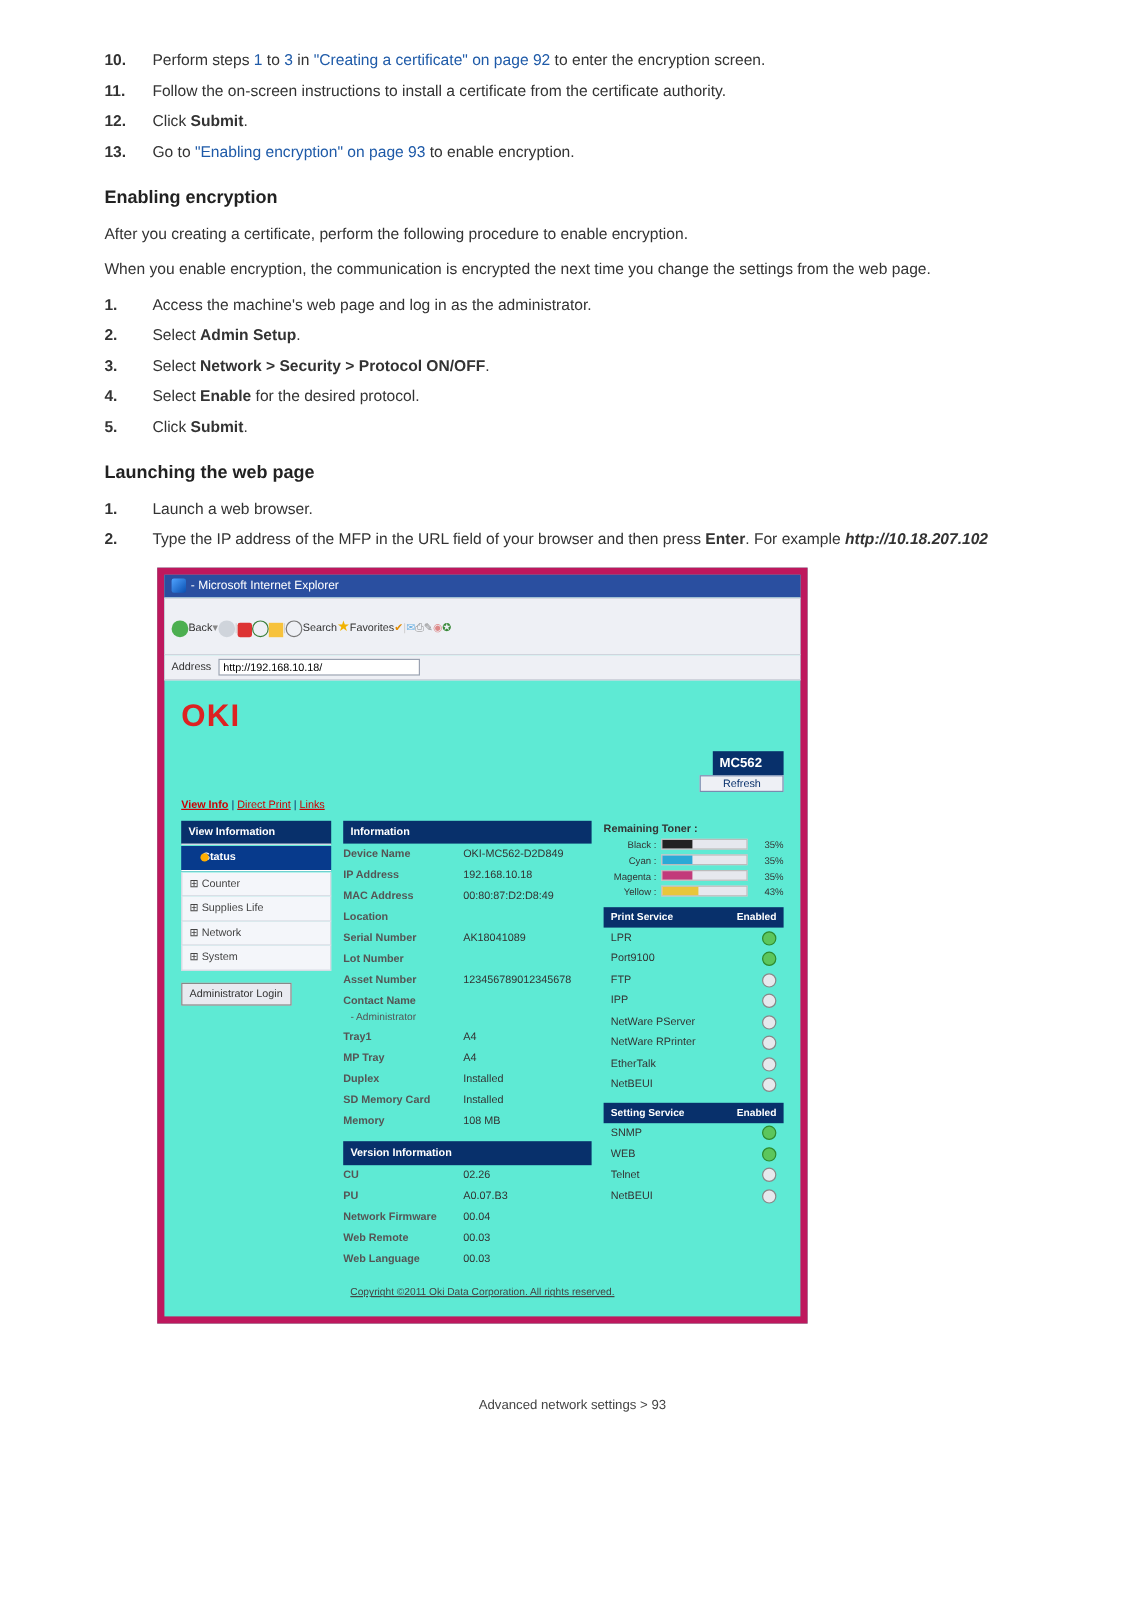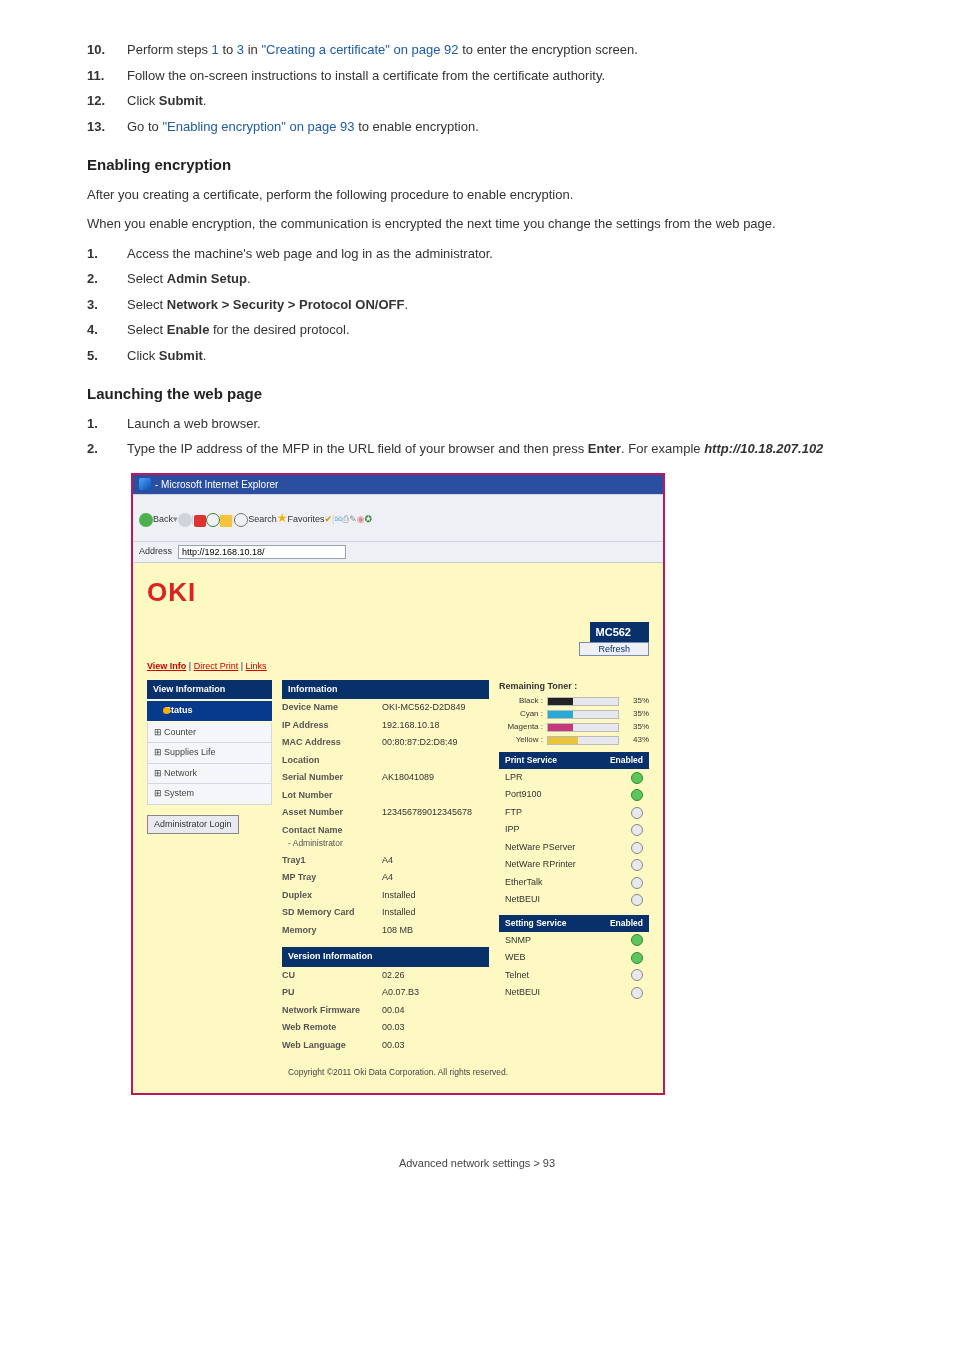--- a/index.html
+++ b/index.html
@@ -39,22 +39,22 @@
   margin: 18px 0 8px 0;
   color: #222;
 }
 p { margin: 6px 0 10px 0; }
 b { font-weight: bold; }
 i.url { font-style: italic; font-weight: bold; }
 
 .ss {
   width: 530px;
   margin: 8px 0 0 44px;
-  border: 2px solid #be185d;
-  background: #fef9c3;
+  border: 6px solid #be185d;
+  background: #5eead4;
   font-family: Tahoma, Verdana, sans-serif;
   font-size: 9px;
   color: #333;
 }
 .ss-titlebar {
   background: #2a4fa0;
   color: #fff;
   padding: 2px 6px;
   font-size: 10px;
   display: flex;
@@ -128,31 +128,31 @@
 .lc-login { margin-top:10px; display:inline-block; border:1px solid #888; background:#e8eaf0; padding:2px 6px; font-size:9px;}
 .maincol { flex:1; display:flex; gap:10px;}
 .info-panel { flex:1; }
 .panel-hdr { background:#08306b;color:#fff;padding:3px 6px;font-size:9px;font-weight:bold;}
 .kv { display:flex; font-size:9px; padding:2px 0; }
 .kv .k { width:100px; font-weight:bold; color:#555;}
 .kv .v { flex:1; color:#333;}
 .kv .sub { font-weight:normal; font-size:8.5px; padding-left:6px;}
 .rightcol { width:150px; font-size:9px;}
 .toner-title { font-weight:bold; font-size:9px; margin-bottom:2px;}
-.toner-row { display:flex; align-items:center; gap:4px; font-size:8px; margin-bottom:1px;}
+.toner-row { display:flex; align-items:flex-start; gap:4px; font-size:8px; margin-bottom:1px;}
 .toner-label { width:44px; text-align:right;}
 .toner-bar { flex:1; height:7px; background:#e6e8ee; position:relative; border:1px solid #bbb;}
 .toner-fill { position:absolute; left:0; top:0; bottom:0;}
 .toner-pct { width:26px; text-align:right; font-size:8px;}
 .svc-hdr { background:#08306b;color:#fff;display:flex;justify-content:space-between;padding:2px 6px;font-size:8.5px;font-weight:bold; margin-top:6px;}
 .svc-row { display:flex; justify-content:space-between; align-items:center; padding:2px 6px; font-size:9px;}
 .dot { width:10px;height:10px;border-radius:50%;display:inline-block;border:1px solid #888;}
 .dot.on { background:#5cc65c; border-color:#2e8b2e;}
 .dot.off{ background:#e7e9ed;}
-.copyright { text-align:center; font-size:8.5px; color:#444; margin-top:12px; }
+.copyright { text-align:center; font-size:8.5px; color:#444; margin-top:12px; text-decoration:underline;}
 .footer { text-align:center; font-size:11px; color:#444; margin-top:60px;}
 </style>
 </head>
 <body>
 
 <div class="page">
 
   <ol class="steps">
     <li>
       <span class="step-num">10.</span>

